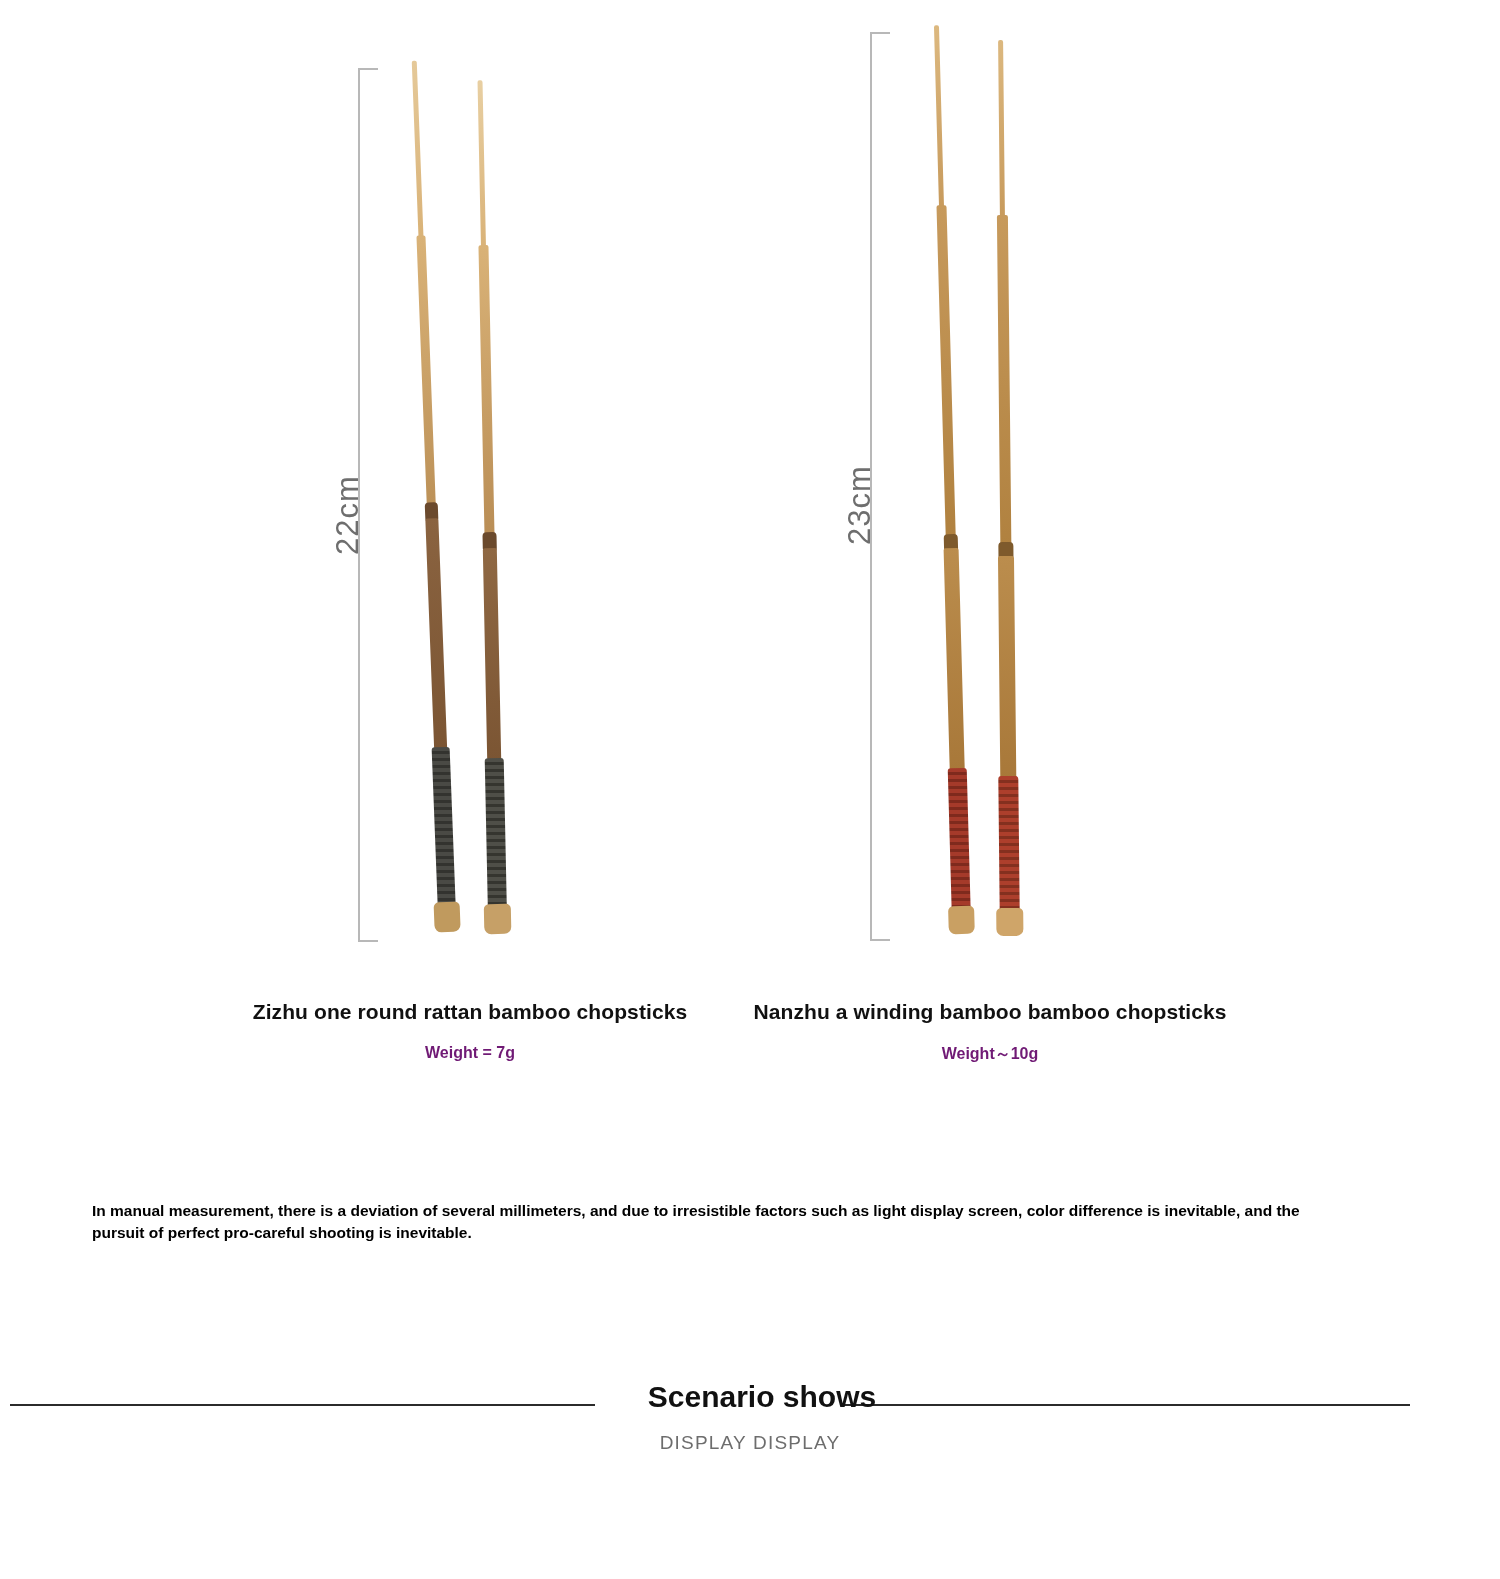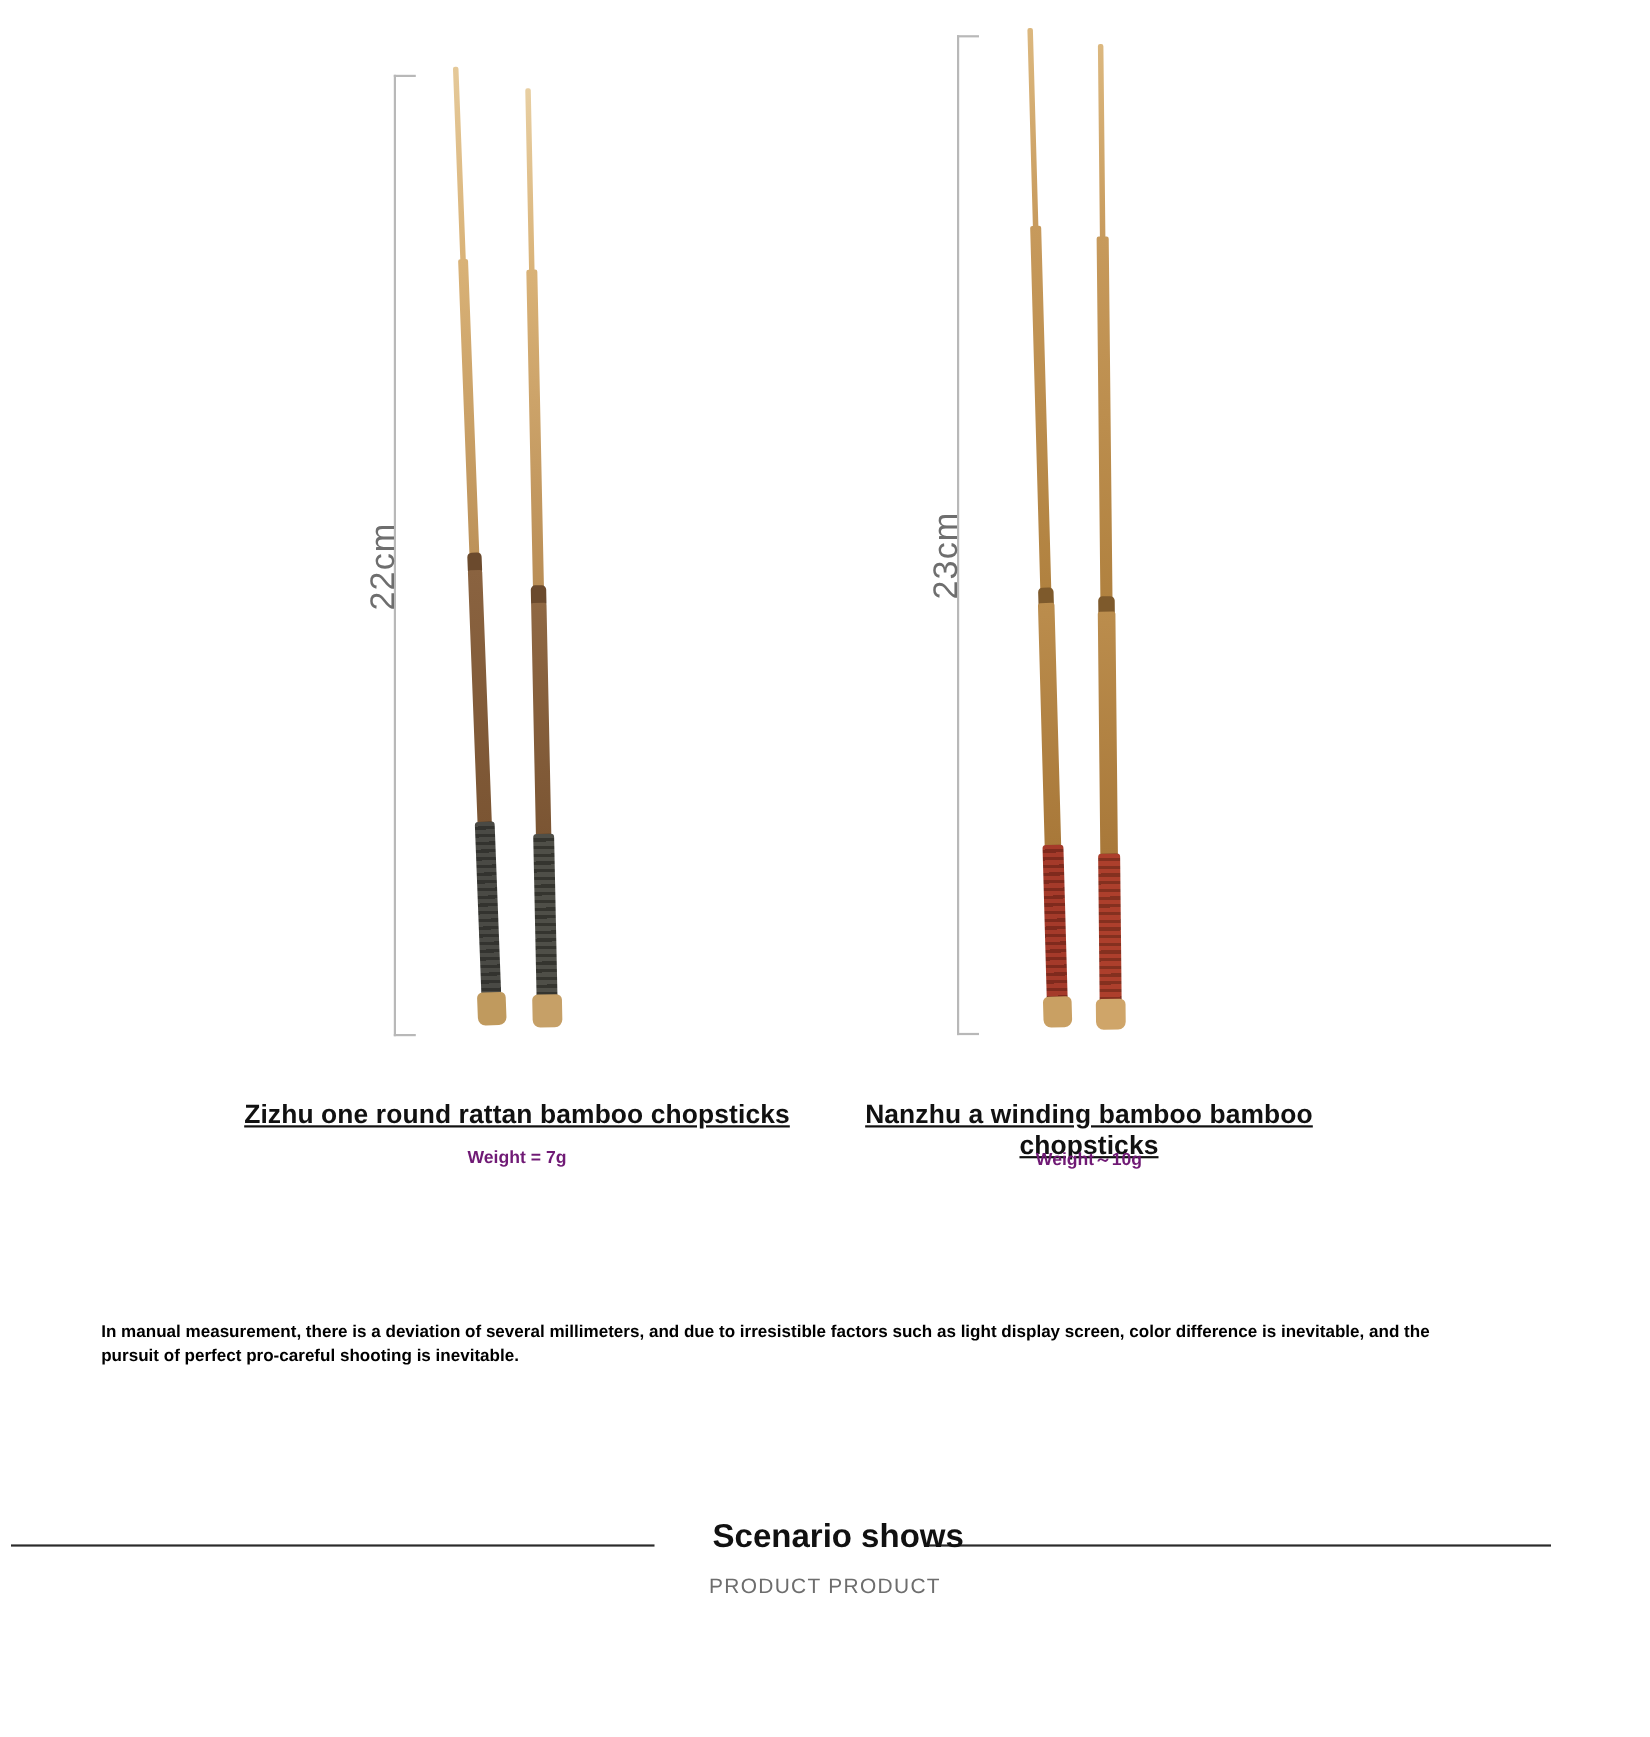--- a/index.html
+++ b/index.html
@@ -82,24 +82,23 @@
 
   
   .caption {
     position: absolute;
     width: 100%;
     text-align: center;
     font-weight: bold;
   }
   .product-title {
     top: 1000px;
-    font-size: 24px;
+    font-size: 21px;
     letter-spacing: 0.1px;
     color: #111111;
-    text-decoration: underline;
   }
   .product-weight {
     top: 1044px;
     font-size: 16px;
     color: #701a75;
   }
 
   
   .disclaimer {
     position: absolute;
@@ -215,14 +214,14 @@
     <div class="caption product-weight">Weight～10g</div>
   </div>
 </div>
 
 <div class="disclaimer">In manual measurement, there is a deviation of several millimeters, and due to irresistible factors such as light display screen, color difference is inevitable, and the pursuit of perfect pro-careful shooting is inevitable.</div>
 
 <div class="scenario">
   <div class="rule left"></div>
   <div class="rule right"></div>
   <div class="scenario-title">Scenario shows</div>
-  <div class="scenario-sub">PRODUCT PRODUCT</div>
+  <div class="scenario-sub">DISPLAY DISPLAY</div>
 </div>
 
 </body></html>

